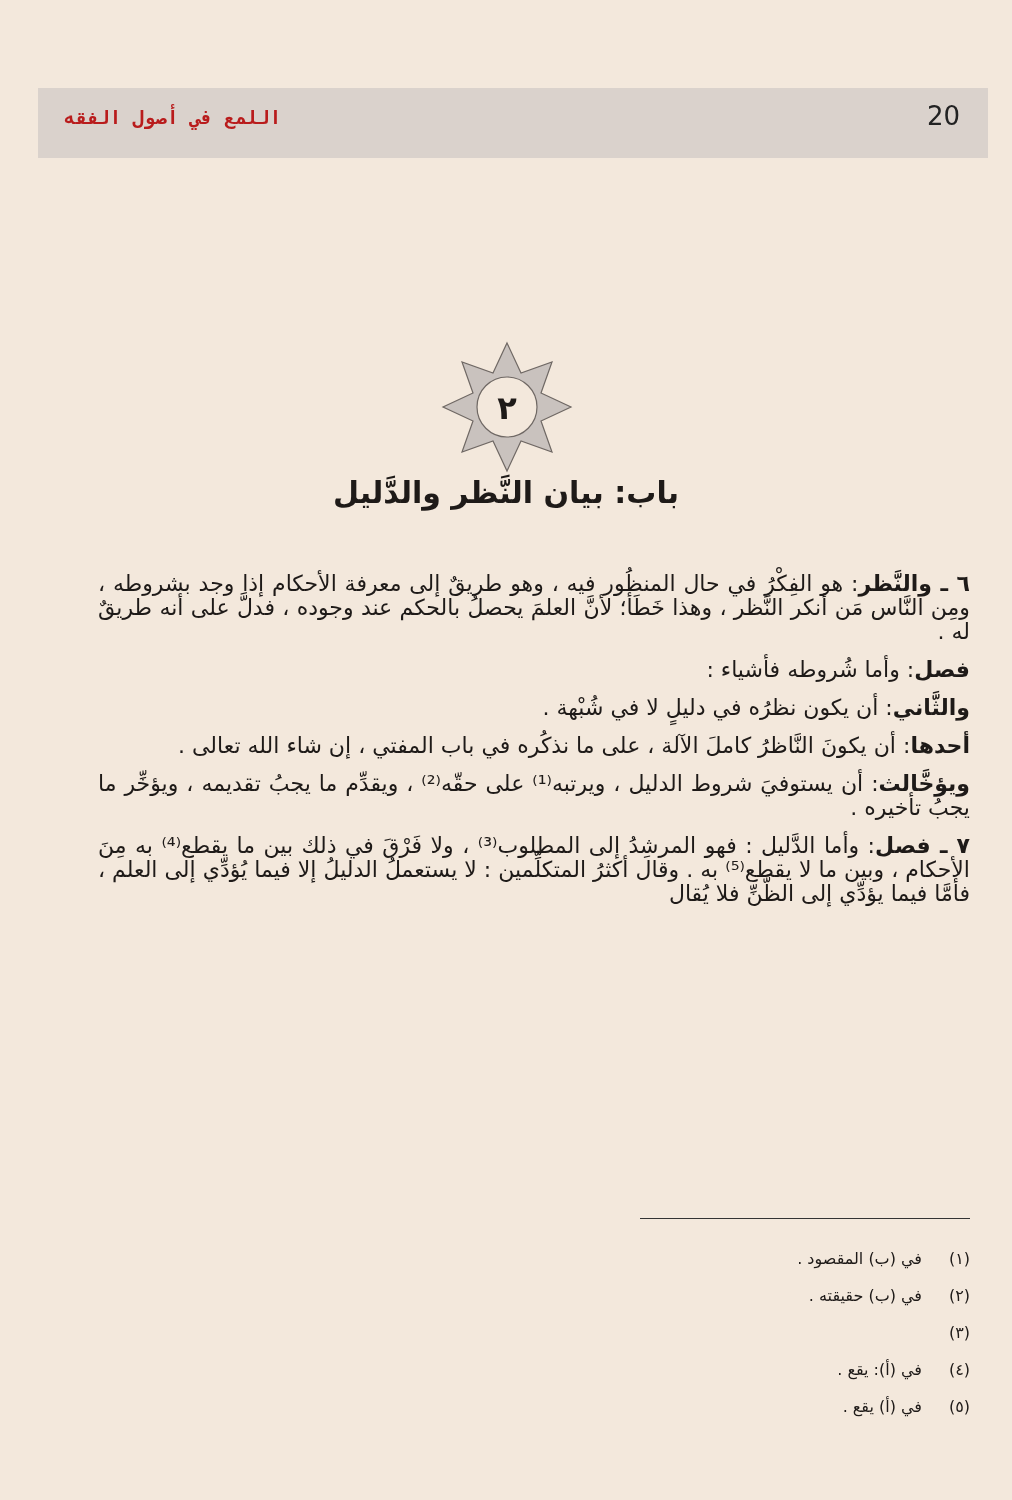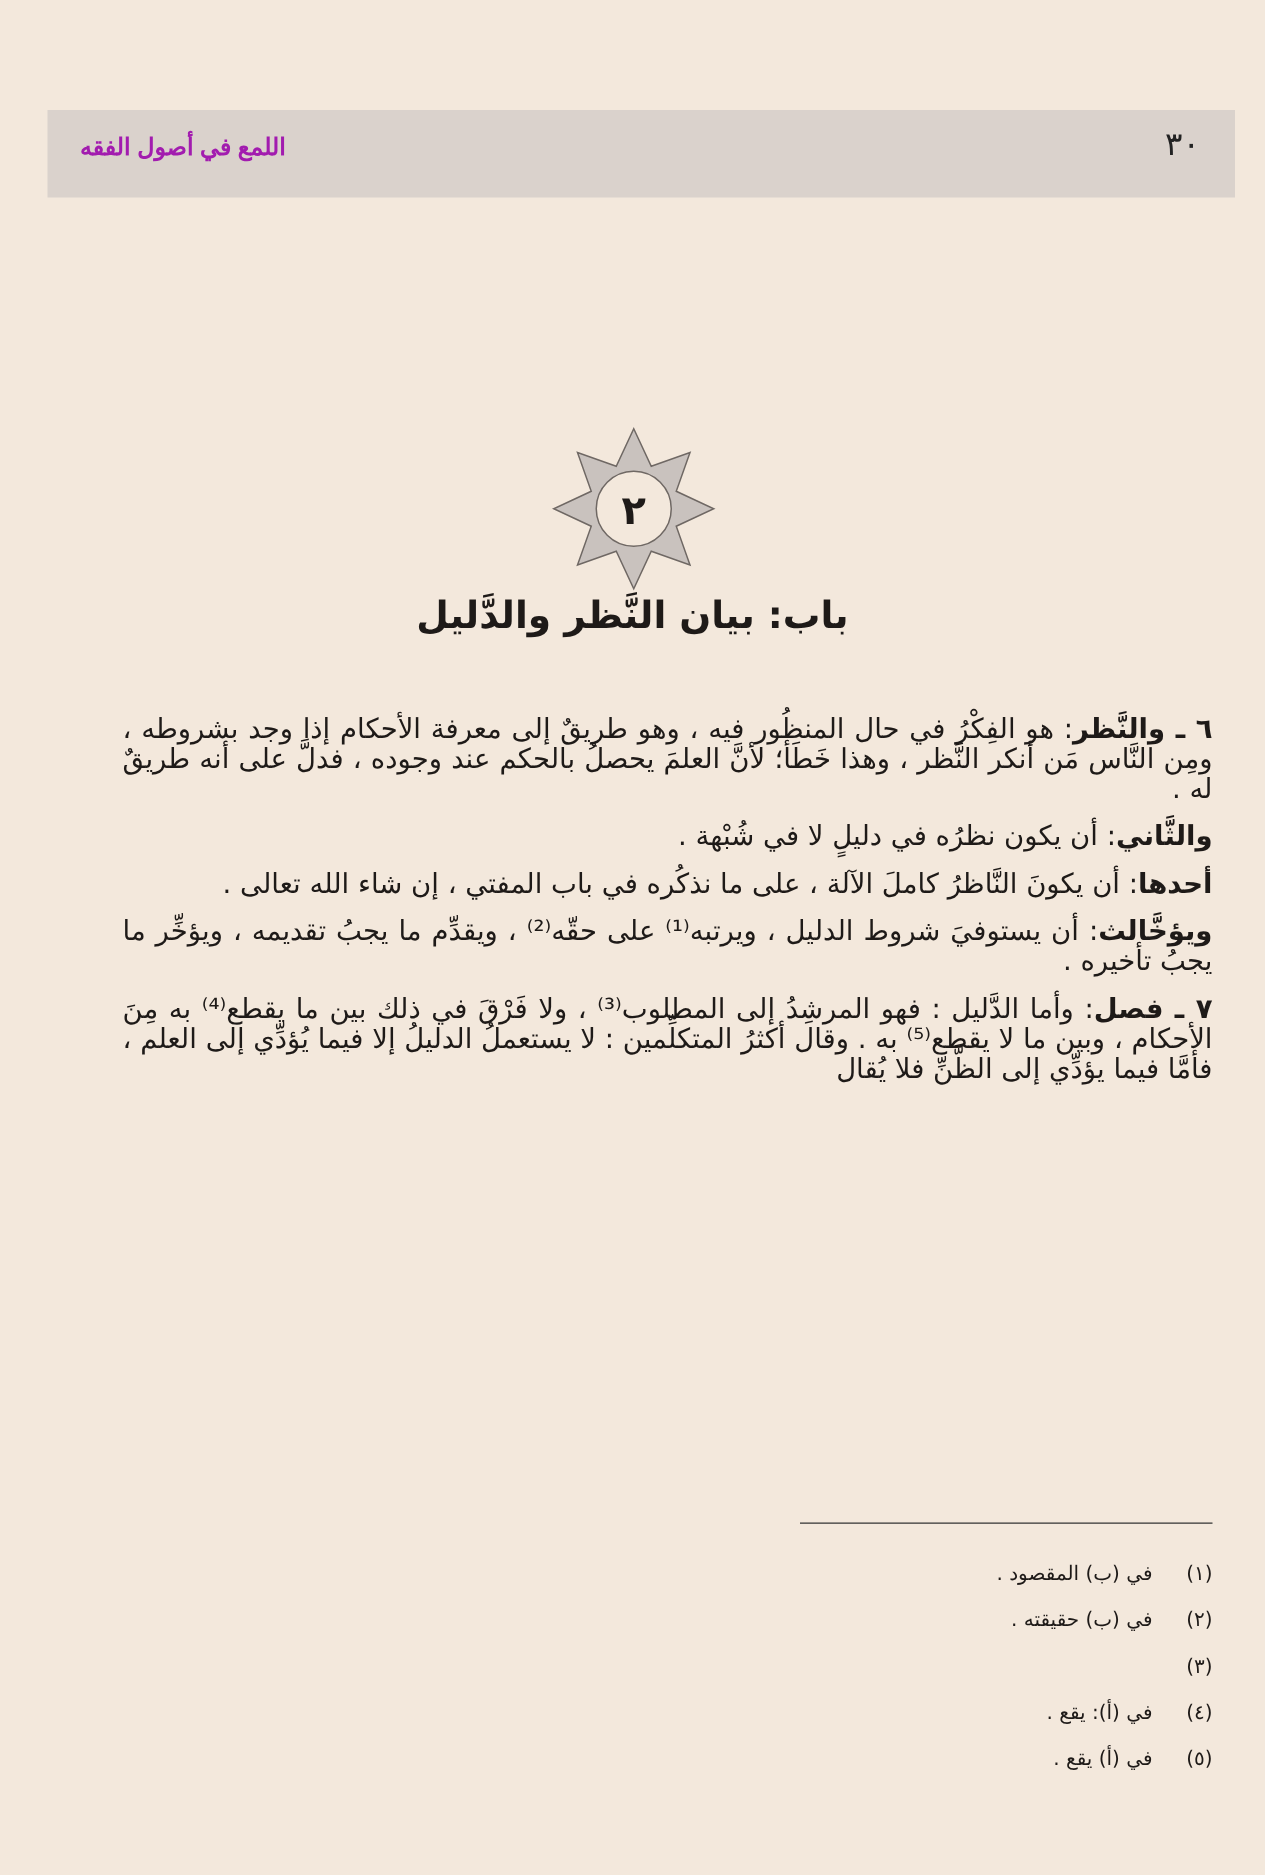--- a/index.html
+++ b/index.html
@@ -10,21 +10,21 @@
     color:#1e1a18;
     position:relative;
   }
   .header-band {
     position:absolute; left:38px; top:88px; width:950px; height:70px;
     background:#dad2cc;
     display:flex; align-items:center; justify-content:space-between;
     direction:rtl; box-sizing:border-box; padding:0 28px 0 26px;
   }
   .page-number { font-family:"DejaVu Sans", sans-serif; font-size:26px; color:#222; margin-top:-14px; }
-  .running-title { font-family:Liberation Sans, sans-serif; font-size:19px; font-weight:bold; color:#a21caf; margin-top:-10px; }
+  .running-title { font-family:Liberation Mono, monospace; font-size:19px; font-weight:bold; color:#b91c1c; margin-top:-10px; }
   .ornament { position:absolute; left:440px; top:340px; width:134px; height:134px; }
   .chapter-title {
     position:absolute; left:0; width:1012px; top:475px; text-align:center;
     direction:rtl; font-family:"DejaVu Sans", sans-serif; font-weight:bold; font-size:30px;
   }
   .body-text {
     position:absolute; left:98px; width:872px; top:572px;
     direction:rtl; text-align:justify; font-family:"DejaVu Sans", sans-serif; font-size:22px; line-height:24px;
   }
   .body-text p { margin:0 0 14px 0; }
@@ -34,36 +34,37 @@
     position:absolute; left:300px; width:670px; top:1240px;
     direction:rtl; font-family:"DejaVu Sans", sans-serif; font-size:16px; line-height:37px;
   }
   .fn { display:flex; gap:14px; }
   .fn-num { min-width:34px; }
 </style>
 </head>
 <body>
 
 <div class="header-band">
-  <span class="page-number">٣٠</span>
+  <span class="page-number">20</span>
   <span class="running-title">اللمع في أصول الفقه</span>
 </div>
 
 <svg class="ornament" viewBox="0 0 134 134">
   <g transform="translate(67,67)" fill="#c9c2be" stroke="#6f6864" stroke-width="1.2">
     <polygon points="0,-64 14,-34 45,-45 34,-14 64,0 34,14 45,45 14,34 0,64 -14,34 -45,45 -34,14 -64,0 -34,-14 -45,-45 -14,-34"></polygon>
     <circle r="30" fill="#f3e8dc" stroke="#6f6864"></circle>
   </g>
   <text x="67" y="79" text-anchor="middle" font-family="DejaVu Sans, sans-serif" font-weight="bold" font-size="32" fill="#1e1a18">٢</text>
 </svg>
 
 <div class="chapter-title">باب: بيان النَّظر والدَّليل</div>
 
 <div class="body-text">
   <p><b>٦ ـ والنَّظر</b><span>: هو الفِكْرُ في حال المنظُور فيه ، وهو طريقٌ إلى معرفة الأحكام إذا وجد بشروطه ، ومِن النَّاس مَن أنكر النَّظر ، وهذا خَطَأ؛ لأنَّ العلمَ يحصلُ بالحكم عند وجوده ، فدلَّ على أنه طريقٌ له .</span></p>
+  <p><b>فصل</b><span>: وأما شُروطه فأشياء :</span></p>
   <p><b>والثَّاني</b><span>: أن يكون نظرُه في دليلٍ لا في شُبْهة .</span></p>
   <p><b>أحدها</b><span>: أن يكونَ النَّاظرُ كاملَ الآلة ، على ما نذكُره في باب المفتي ، إن شاء الله تعالى .</span></p>
   <p><b>ويؤخَّالث</b><span>: أن يستوفيَ شروط الدليل ، ويرتبه⁽¹⁾ على حقّه⁽²⁾ ، ويقدِّم ما يجبُ تقديمه ، ويؤخِّر ما يجبُ تأخيره .</span></p>
   <p><b>٧ ـ فصل</b><span>: وأما الدَّليل : فهو المرشِدُ إلى المطلوب⁽³⁾ ، ولا فَرْقَ في ذلك بين ما يقطع⁽⁴⁾ به مِنَ الأحكام ، وبين ما لا يقطع⁽⁵⁾ به . وقال أكثرُ المتكلِّمين : لا يستعملُ الدليلُ إلا فيما يُؤدِّي إلى العلم ، فأمَّا فيما يؤدِّي إلى الظَّنِّ فلا يُقال</span></p>
 </div>
 
 <div class="divider"></div>
 
 <div class="footnotes">
   <div class="fn">

